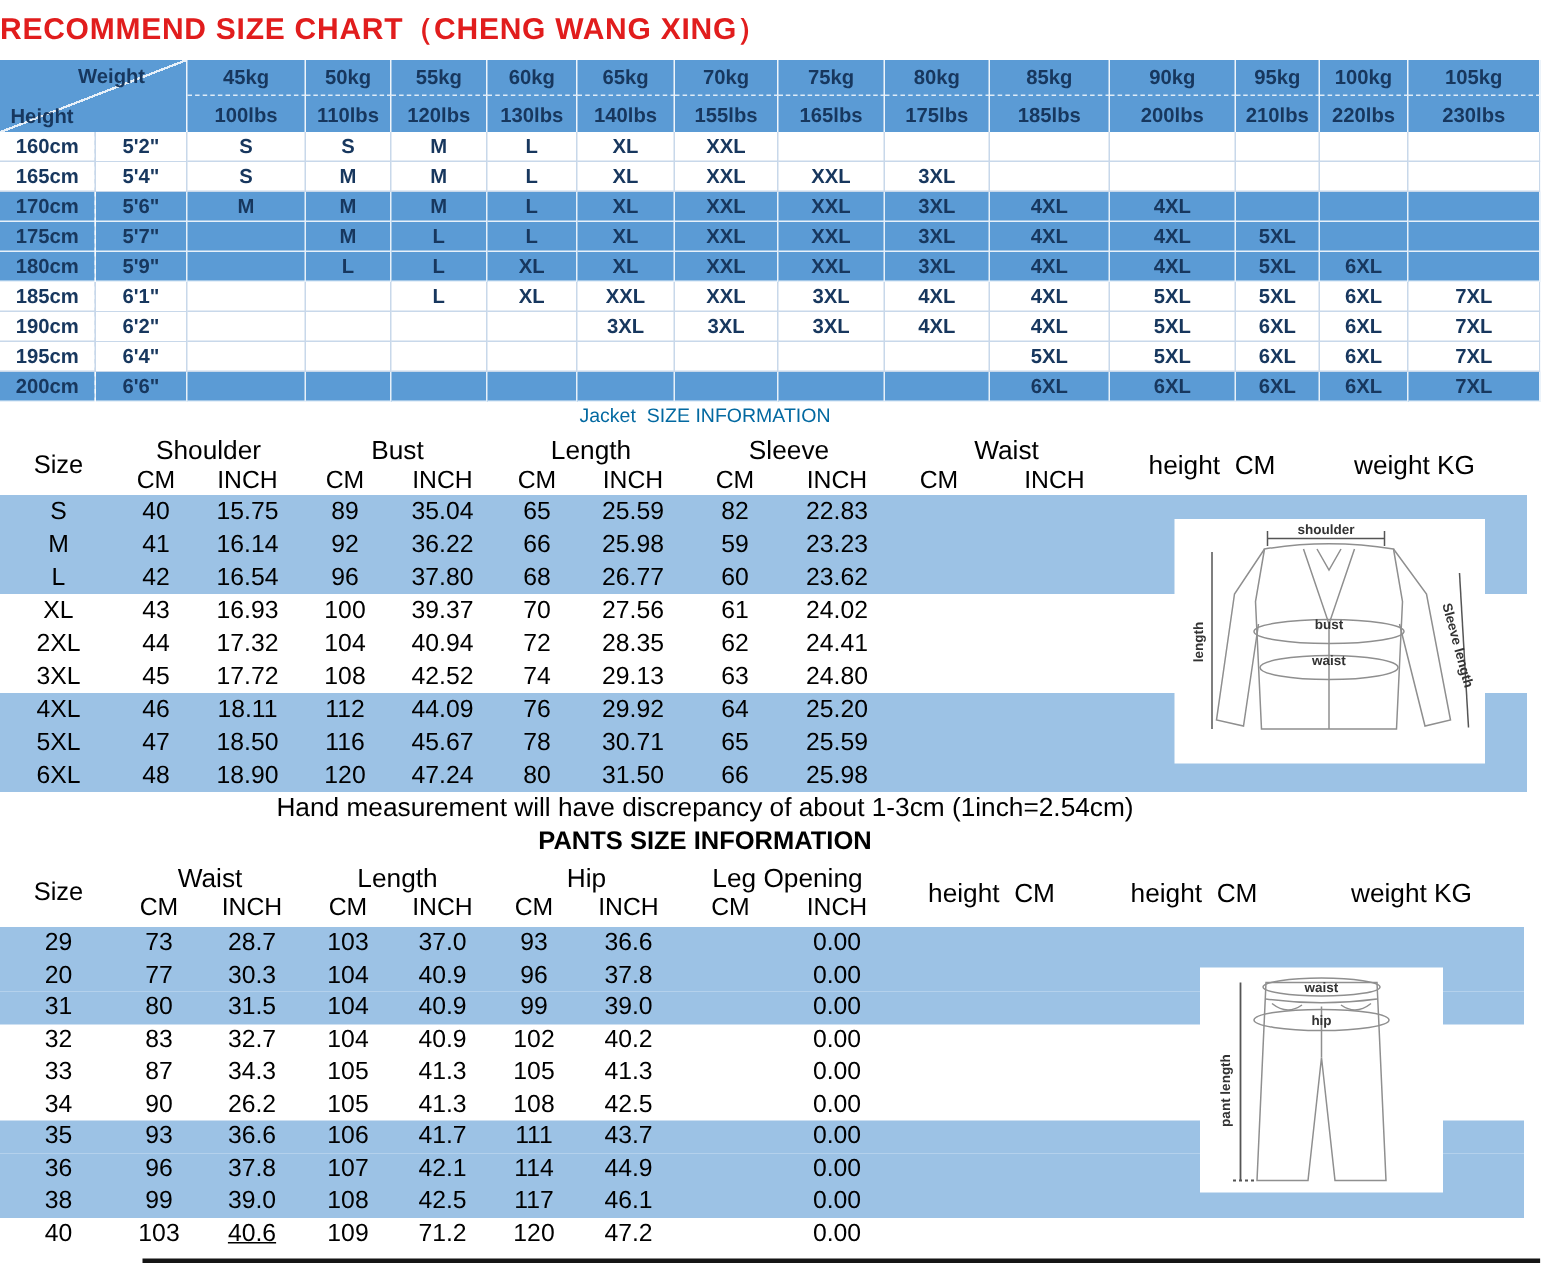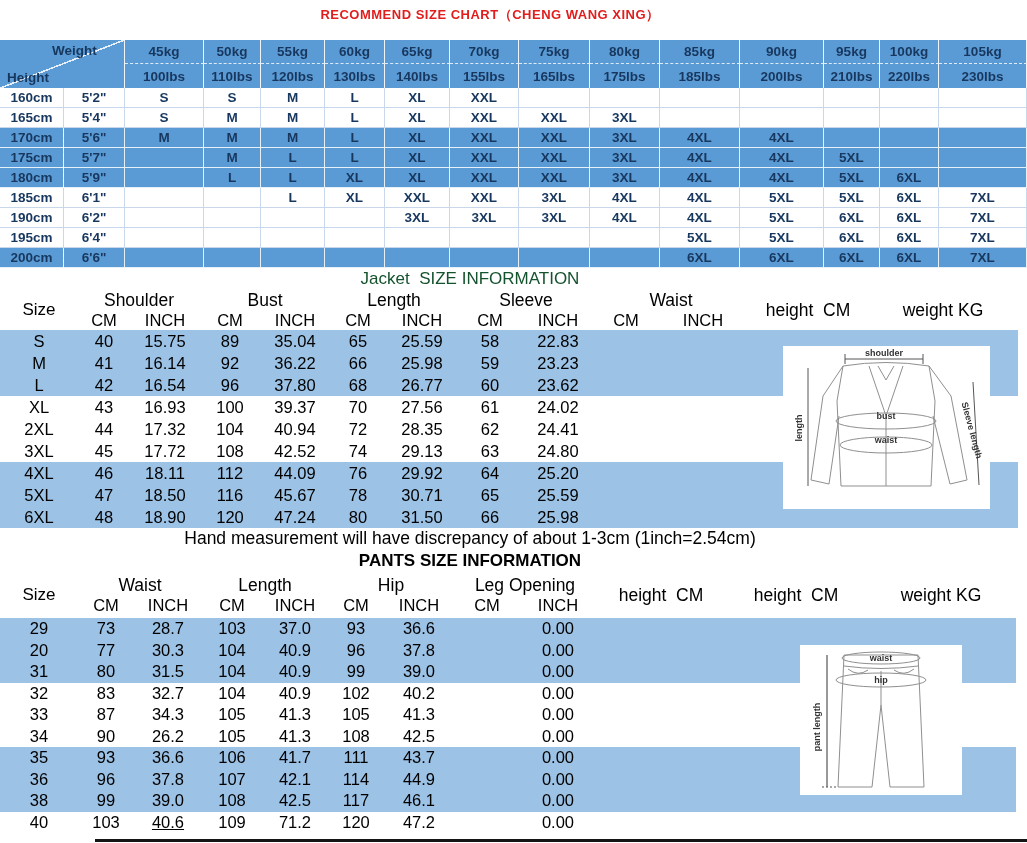--- a/index.html
+++ b/index.html
@@ -1,21 +1,21 @@
 <!DOCTYPE html>
 <html style="--title_red: #e11d1d; --table_blue: #5b9bd5; --stripe_blue: #9cc2e5; --header_navy: #17375e; --grid_line_light: #c8d8ea; --marker_green: #2fa12f; --line_black: #151515; --diagram_gray: #8f8f8f;"><head>
 <meta charset="utf-8">
 <style>
   html,body{margin:0;padding:0;background:#fff;}
   .page{position:relative;width:1027px;height:843px;background:#fff;overflow:hidden;
         font-family:"Liberation Sans",sans-serif;}
 
   
-  .main-title{position:absolute;top:6px;left:0;width:980px;text-align:center;
-    color:var(--title_red);font-size:13px;font-weight:bold;letter-spacing:.5px;white-space:pre;}
+  .main-title{position:absolute;top:6px;left:0;width:980px;text-align:left;
+    color:var(--title_red);font-size:20px;font-weight:bold;letter-spacing:.5px;white-space:pre;}
 
   
   .sgrid{position:absolute;top:40px;left:0;width:1027px;}
   .sg-header,.sg-row{display:grid;
     grid-template-columns:64px 61px 79px 57px 64px 60px 65px 69px 71px 70px 80px 84px 56px 59px 88px;}
   .sg-header{grid-template-rows:24px 24px;background:var(--table_blue);
     color:var(--header_navy);font-weight:bold;font-size:13.5px;}
   .sg-corner{grid-column:1/3;grid-row:1/3;position:relative;
     background:linear-gradient(to bottom right,transparent 49.3%,rgba(255,255,255,.85) 49.3%,rgba(255,255,255,.85) 51%,transparent 51%);
     border-right:1px solid rgba(255,255,255,.9);}
@@ -28,21 +28,21 @@
   .sg-row.shaded{background:var(--table_blue);}
   .sg-c{display:flex;align-items:center;justify-content:center;
     border-right:1px solid var(--grid_line_light);border-bottom:1px solid var(--grid_line_light);}
   .sg-row.shaded .sg-c{border-right:1px solid rgba(255,255,255,.85);border-bottom:1px solid rgba(255,255,255,.85);}
   .sg-hft{border-left:1px dashed var(--grid_line_light);margin-left:-1px;}
   .sg-row.shaded .sg-hft{border-left:1px dashed rgba(255,255,255,.7);}
   .corner-marker{position:absolute;top:40px;left:0;}
 
   
   .j-title{position:absolute;top:269px;left:0;width:940px;text-align:center;
-    font-size:17px;color:#14532d;white-space:pre;}
+    font-size:13px;color:#0369a1;white-space:pre;}
   .note-line{position:absolute;top:528px;left:0;width:940px;text-align:center;font-size:17.5px;color:#000;}
   .p-title{position:absolute;top:551px;left:0;width:940px;text-align:center;
     font-size:17px;font-weight:bold;color:#000;}
 
   
   .jtable{position:absolute;top:290px;left:0;--jcols:78px 52px 70px 60px 70px 56px 72px 64px 72px 64px 90px 120px 150px;}
   .ptable{position:absolute;top:575px;left:0;--jcols:78px 56px 68px 60px 66px 56px 70px 66px 76px 130px 140px 150px;}
   .t-header{display:grid;grid-template-columns:var(--jcols);grid-template-rows:20px 20px;
     font-size:17px;color:#000;}
   .t-size,.t-group,.t-unit,.t-extra{display:flex;align-items:center;justify-content:center;}
@@ -288,21 +288,21 @@
       </div>
     <div class="t-rows" id="j-rows">
         <div class="j-row shaded">
           <div class="t-c" style="grid-column: 1;">S</div>
           <div class="t-c" style="grid-column: 2;">40</div>
           <div class="t-c" style="grid-column: 3;">15.75</div>
           <div class="t-c" style="grid-column: 4;">89</div>
           <div class="t-c" style="grid-column: 5;">35.04</div>
           <div class="t-c" style="grid-column: 6;">65</div>
           <div class="t-c" style="grid-column: 7;">25.59</div>
-          <div class="t-c" style="grid-column: 8;">58</div>
+          <div class="t-c" style="grid-column: 8;">82</div>
           <div class="t-c" style="grid-column: 9;">22.83</div>
           <div class="t-c" style="grid-column: 10;"></div>
           <div class="t-c" style="grid-column: 11;"></div>
         </div>
         <div class="j-row shaded">
           <div class="t-c" style="grid-column: 1;">M</div>
           <div class="t-c" style="grid-column: 2;">41</div>
           <div class="t-c" style="grid-column: 3;">16.14</div>
           <div class="t-c" style="grid-column: 4;">92</div>
           <div class="t-c" style="grid-column: 5;">36.22</div>

